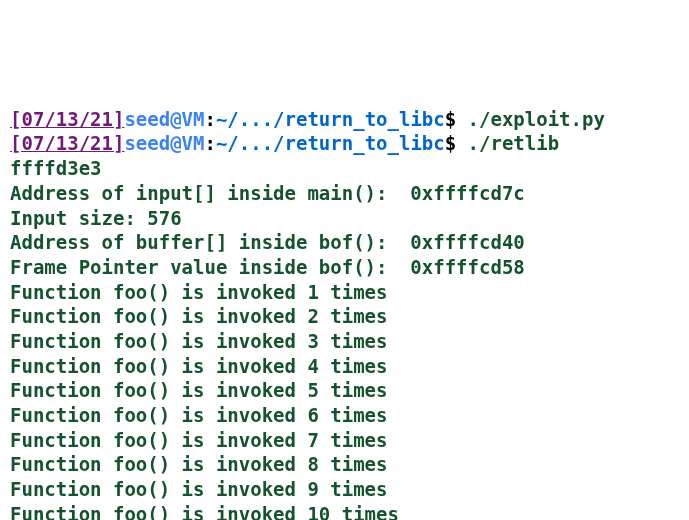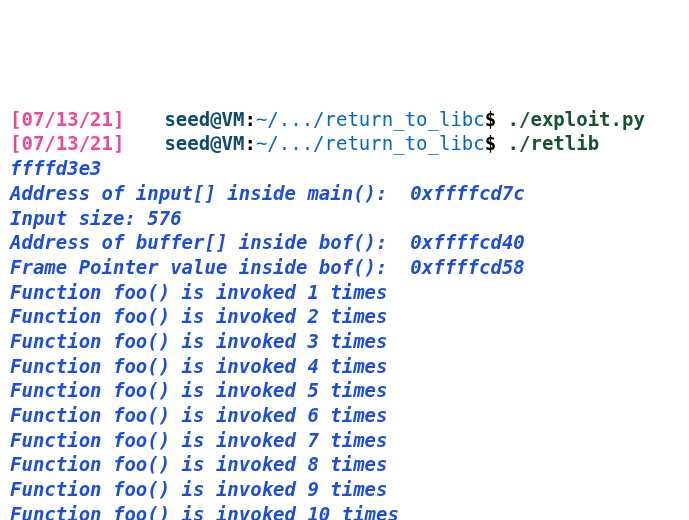--- a/index.html
+++ b/index.html
@@ -15,43 +15,42 @@
       color: #000000;
       padding: 8px 10px;
       width: 689px;
       white-space: pre;
       font-weight: bold;
     }
     .line {
       display: block;
     }
     .ts {
-      color: #ec4899;
+      color: #701a75;
+      text-decoration: underline;
     }
     .user {
-      color: #0c4a6e;
+      color: #3b82f6;
       font-weight: bold;
-      margin-left: 40px;
     }
     .colon {
       color: #000000;
     }
     .path {
       color: #0066cc;
-      font-weight: normal;
+      font-weight: bold;
     }
     .prompt-dollar {
       color: #000000;
     }
     .cmd {
       color: #14532d;
     }
     .out {
-      color: #1d4ed8;
-      font-style: italic;
+      color: #14532d;
     }
   </style>
 </head>
 <body>
 
 
 
 <div id="terminal"><span class="line"><span class="ts">[07/13/21]</span><span class="user">seed@VM</span><span class="colon">:</span><span class="path">~/.../return_to_libc</span><span class="prompt-dollar">$</span> <span class="cmd">./exploit.py</span></span><span class="line"><span class="ts">[07/13/21]</span><span class="user">seed@VM</span><span class="colon">:</span><span class="path">~/.../return_to_libc</span><span class="prompt-dollar">$</span> <span class="cmd">./retlib</span></span><span class="line"><span class="out">ffffd3e3</span></span><span class="line"><span class="out">Address of input[] inside main():  0xffffcd7c</span></span><span class="line"><span class="out">Input size: 576</span></span><span class="line"><span class="out">Address of buffer[] inside bof():  0xffffcd40</span></span><span class="line"><span class="out">Frame Pointer value inside bof():  0xffffcd58</span></span><span class="line"><span class="out">Function foo() is invoked 1 times</span></span><span class="line"><span class="out">Function foo() is invoked 2 times</span></span><span class="line"><span class="out">Function foo() is invoked 3 times</span></span><span class="line"><span class="out">Function foo() is invoked 4 times</span></span><span class="line"><span class="out">Function foo() is invoked 5 times</span></span><span class="line"><span class="out">Function foo() is invoked 6 times</span></span><span class="line"><span class="out">Function foo() is invoked 7 times</span></span><span class="line"><span class="out">Function foo() is invoked 8 times</span></span><span class="line"><span class="out">Function foo() is invoked 9 times</span></span><span class="line"><span class="out">Function foo() is invoked 10 times</span></span></div>
 
 

